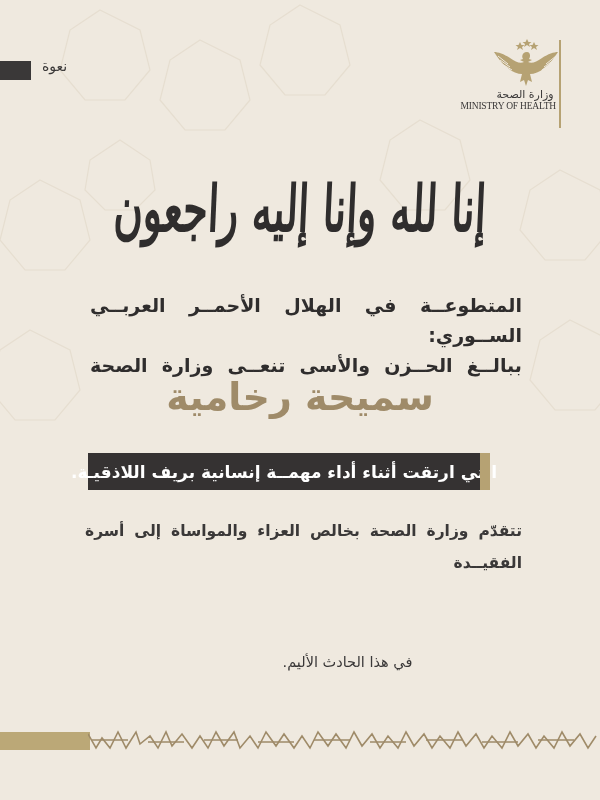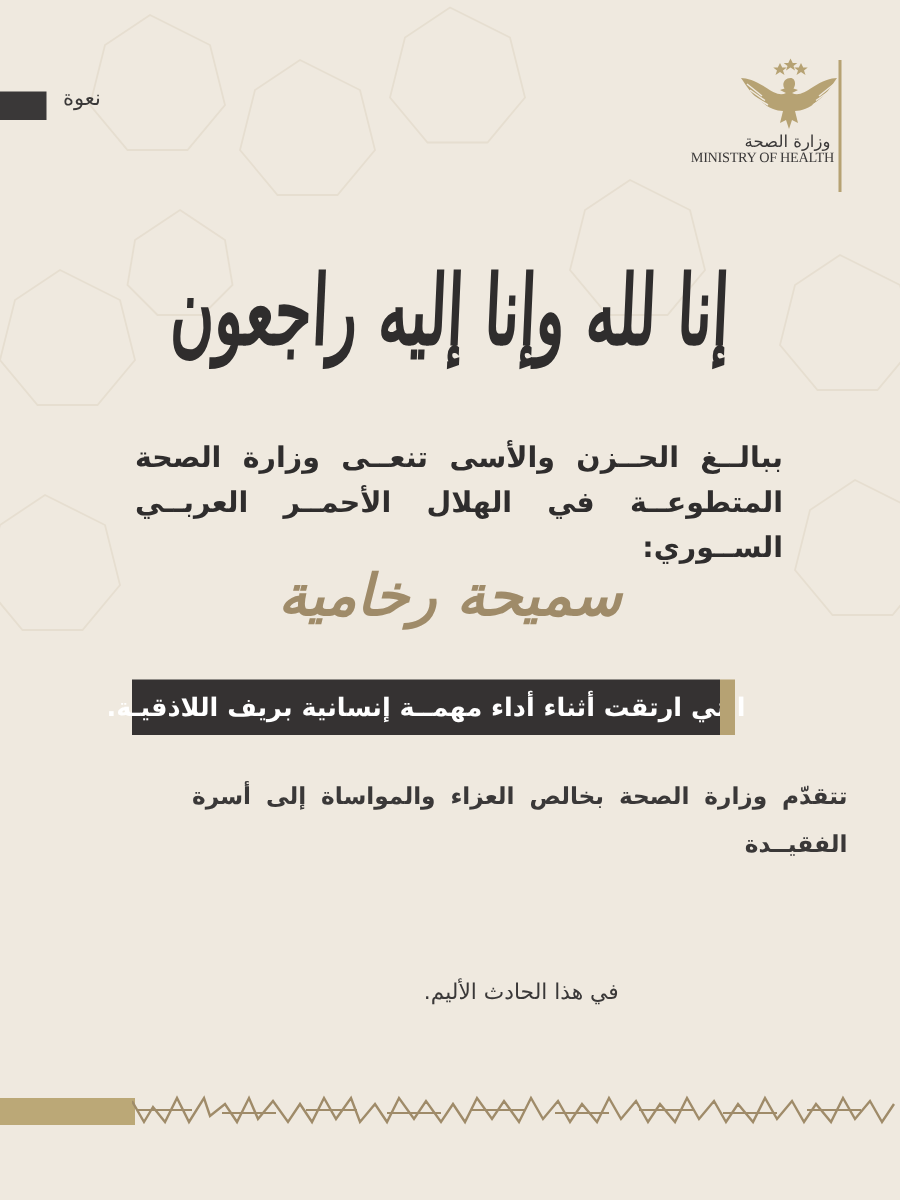--- a/index.html
+++ b/index.html
@@ -41,37 +41,37 @@
       letter-spacing: -1px; white-space: nowrap;
     }
     .intro {
       position: absolute; left: 90px; top: 290px; width: 432px;
       direction: rtl; text-align: justify; text-align-last: justify;
       font-size: 19px; font-weight: bold; color: #2f2d2d; line-height: 30px;
     }
     .intro div { text-align-last: justify; }
     .name {
       position: absolute; left: 100px; top: 375px; width: 400px; text-align: center;
-      font-size: 38px; font-weight: bold; color: #9f8b69; direction: rtl; font-style: italic;
+      font-size: 38px; font-weight: bold; color: #9f8b69; direction: rtl;
     }
     .banner {
       position: absolute; left: 88px; top: 453px; width: 392px; height: 37px;
       background: #353232;
       display: flex; align-items: center; justify-content: center;
     }
     .banner-accent {
       position: absolute; left: 480px; top: 453px; width: 10px; height: 37px;
       background: #b6a273;
     }
     .banner-text {
       color: #ffffff; font-size: 17px; font-weight: bold; direction: rtl; white-space: nowrap;
     }
     .condolence {
       position: absolute; left: 85px; top: 515px; width: 437px;
-      direction: rtl; font-size: 15.5px; font-weight: bold; color: #3a3838; line-height: 32px; margin-left: 43px;
+      direction: rtl; font-size: 15.5px; font-weight: bold; color: #3a3838; line-height: 32px;
     }
     .condolence div { text-align: justify; text-align-last: justify; }
     .wishes {
       position: absolute; left: 120px; top: 636px; width: 395px;
       direction: rtl; font-size: 14.5px; color: #3a3838; line-height: 28px;
     }
     .wishes .l1 { text-align: justify; text-align-last: justify; }
     .wishes .l2 { text-align: center; padding-left: 60px; margin-top: 12px; }
     .footer-bar {
       position: absolute; left: 0; top: 732px; width: 90px; height: 18px;
@@ -109,22 +109,22 @@
     <path d="M66 26 L56 34 M64 30 L54 37 M62 34 L52 40" stroke="#efe9df" stroke-width="1"></path>
   </g>
 </svg>
 <div class="logo-divider"></div>
 <div class="logo-ar">وزارة الصحة</div>
 <div class="logo-en">MINISTRY OF HEALTH</div>
 
 <div class="calligraphy">إنا لله وإنا إليه راجعون</div>
 
 <div class="intro">
+  <div>المتطوعــة في الهلال الأحمــر العربــي الســوري:</div>
   <div>ببالــغ الحــزن والأسى تنعــى وزارة الصحة</div>
-  <div>المتطوعــة في الهلال الأحمــر العربــي الســوري:</div>
 </div>
 
 <div class="name">سميحة رخامية</div>
 
 <div class="banner">
   <span class="banner-text">التي ارتقت أثناء أداء مهمــة إنسانية بريف اللاذقيـة.</span>
 </div>
 <div class="banner-accent"></div>
 
 <div class="condolence">

